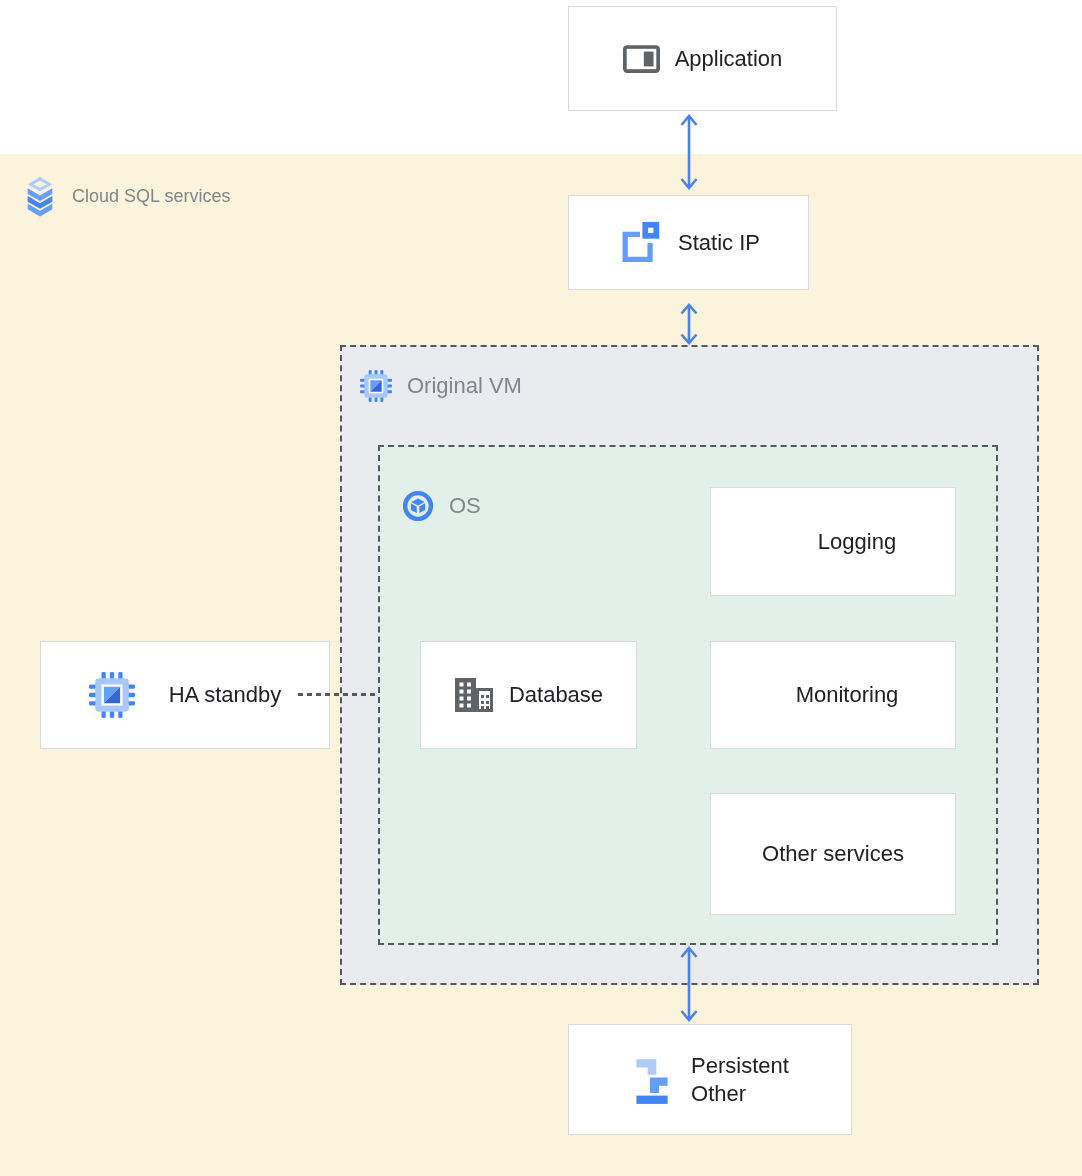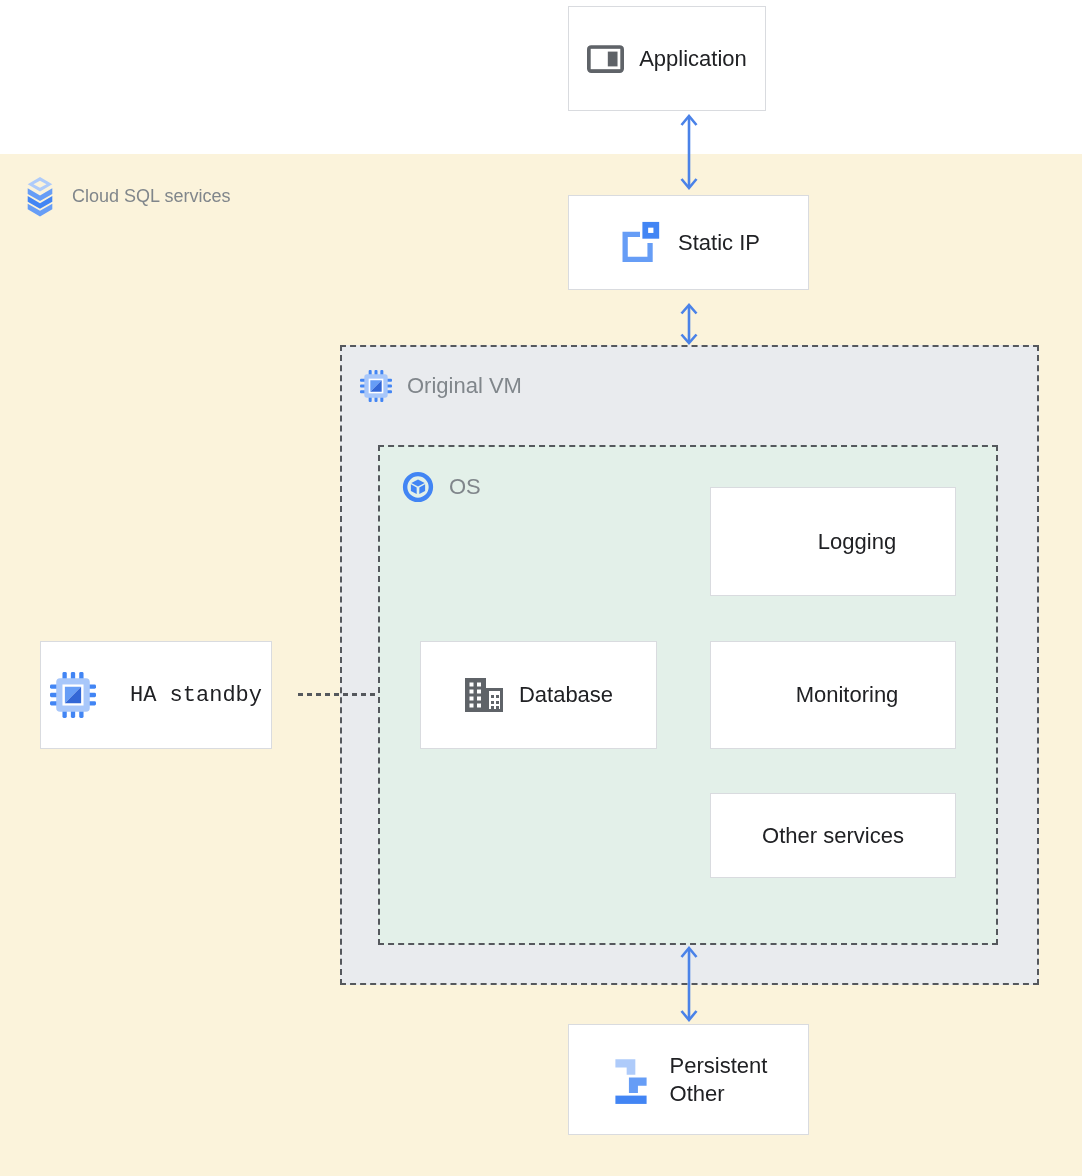--- a/index.html
+++ b/index.html
@@ -64,33 +64,33 @@
         <rect x="6.5" y="6.5" width="35" height="35" rx="4" fill="#A8C7FA"></rect>
         <rect x="13" y="13" width="22" height="22" fill="#ffffff"></rect>
         <polygon points="15.5,15.5 32.5,15.5 15.5,32.5" fill="#669DF6"></polygon>
         <polygon points="32.5,15.5 32.5,32.5 15.5,32.5" fill="#3367D6"></polygon>
       </svg>
     </span>
     <span>Original VM</span>
   </div>
 
   <div class="zone zone-os"></div>
-  <div class="zone-label" style="left:402px;top:471px;justify-content:flex-end;">
+  <div class="zone-label" style="left:402px;top:490px;justify-content:flex-end;">
     <span>
       <svg width="32" height="32" viewBox="0 0 36 36">
         <circle cx="18" cy="18" r="14.5" fill="none" stroke="#4285F4" stroke-width="5"></circle>
         <polygon points="18,9.5 25.5,13.5 18,17.5 10.5,13.5" fill="#4285F4"></polygon>
         <polygon points="10,15 16.5,18.6 16.5,26 10,22.4" fill="#4285F4"></polygon>
         <polygon points="26,15 19.5,18.6 19.5,26 26,22.4" fill="#4285F4"></polygon>
       </svg>
     </span>
     <span>OS</span>
   </div>
 
-  <div class="node" style="left:568px;top:6px;width:198px;height:105px;">
+  <div class="node" style="left:568px;top:6px;width:269px;height:105px;">
     <span>
       <svg width="37" height="28" viewBox="0 0 40 30">
         <rect x="0" y="0" width="40" height="30" rx="4.5" fill="#5F6368"></rect>
         <rect x="4" y="4" width="32" height="22" fill="#ffffff"></rect>
         <rect x="22.5" y="7" width="10.5" height="16" fill="#5F6368"></rect>
       </svg>
     </span>
     <span class="txt">Application</span>
   </div>
 
@@ -114,21 +114,21 @@
   <svg class="arrow" style="left:678px;top:303px;" width="22" height="42" viewBox="0 0 22 42">
     <line x1="11" y1="4" x2="11" y2="38" stroke="#4A82E8" stroke-width="2.6"></line>
     <path d="M3.5,10.5 L11,2 L18.5,10.5" fill="none" stroke="#4A82E8" stroke-width="2.6"></path>
     <path d="M3.5,31.5 L11,40 L18.5,31.5" fill="none" stroke="#4A82E8" stroke-width="2.6"></path>
   </svg>
 
   <div class="node" style="left:710px;top:487px;width:246px;height:109px;padding-left:48px;">
     <span class="txt">Logging</span>
   </div>
 
-  <div class="node" style="left:420px;top:641px;width:237px;height:108px;">
+  <div class="node" style="left:420px;top:641px;width:217px;height:108px;">
     <span>
       <svg width="40" height="36" viewBox="0 0 40 36">
         <rect x="1" y="1" width="21" height="34" fill="#5F6368"></rect>
         <g fill="#ffffff">
           <rect x="5.5" y="5.5" width="4" height="4"></rect>
             <rect x="13" y="5.5" width="4" height="4"></rect>
           <rect x="5.5" y="12.5" width="4" height="4"></rect>
             <rect x="13" y="12.5" width="4" height="4"></rect>
           <rect x="5.5" y="19.5" width="4" height="4"></rect>
             <rect x="13" y="19.5" width="4" height="4"></rect>
@@ -146,25 +146,25 @@
         </g>
       </svg>
     </span>
     <span class="txt">Database</span>
   </div>
 
   <div class="node" style="left:710px;top:641px;width:246px;height:108px;padding-left:28px;">
     <span class="txt">Monitoring</span>
   </div>
 
-  <div class="node" style="left:710px;top:793px;width:246px;height:85px;">
+  <div class="node" style="left:710px;top:793px;width:246px;height:122px;">
     <span class="txt">Other services</span>
   </div>
 
-  <div class="node" style="left:40px;top:641px;width:232px;height:108px;gap:34px;font-family:Liberation Mono, monospace;">
+  <div class="node" style="left:40px;top:641px;width:290px;height:108px;gap:34px;">
     <span>
       <svg width="46" height="46" viewBox="0 0 48 48">
         <g fill="#4285F4">
           <rect x="13" y="0" width="4.5" height="9" rx="1.5"></rect>
             <rect x="21.75" y="0" width="4.5" height="9" rx="1.5"></rect>
             <rect x="30.5" y="0" width="4.5" height="9" rx="1.5"></rect>
           <rect x="13" y="39" width="4.5" height="9" rx="1.5"></rect>
             <rect x="21.75" y="39" width="4.5" height="9" rx="1.5"></rect>
             <rect x="30.5" y="39" width="4.5" height="9" rx="1.5"></rect>
           <rect x="0" y="13" width="9" height="4.5" rx="1.5"></rect>
@@ -184,21 +184,21 @@
   </div>
 
   <div class="dash-link"></div>
 
   <svg class="arrow" style="left:678px;top:946px;" width="22" height="76" viewBox="0 0 22 76">
     <line x1="11" y1="4" x2="11" y2="72" stroke="#4A82E8" stroke-width="2.6"></line>
     <path d="M3.5,11 L11,2 L18.5,11" fill="none" stroke="#4A82E8" stroke-width="2.6"></path>
     <path d="M3.5,65 L11,74 L18.5,65" fill="none" stroke="#4A82E8" stroke-width="2.6"></path>
   </svg>
 
-  <div class="node" style="left:568px;top:1024px;width:241px;height:111px;gap:18px;">
+  <div class="node" style="left:568px;top:1024px;width:284px;height:111px;gap:18px;">
     <span>
       <svg width="42" height="52" viewBox="0 0 24 30">
         <path d="M3,3 H14.5 V12 H9.5 V7.8 H3 Z" fill="#AECBFA"></path>
         <path d="M10.8,13.5 H21 V18.3 H16 V22.5 H10.8 Z" fill="#669DF6"></path>
         <path d="M3,24 H21 V28.8 H3 Z" fill="#4285F4"></path>
       </svg>
     </span>
     <span class="pd-text">
       <span>Persistent</span>
       <span>Other</span>

